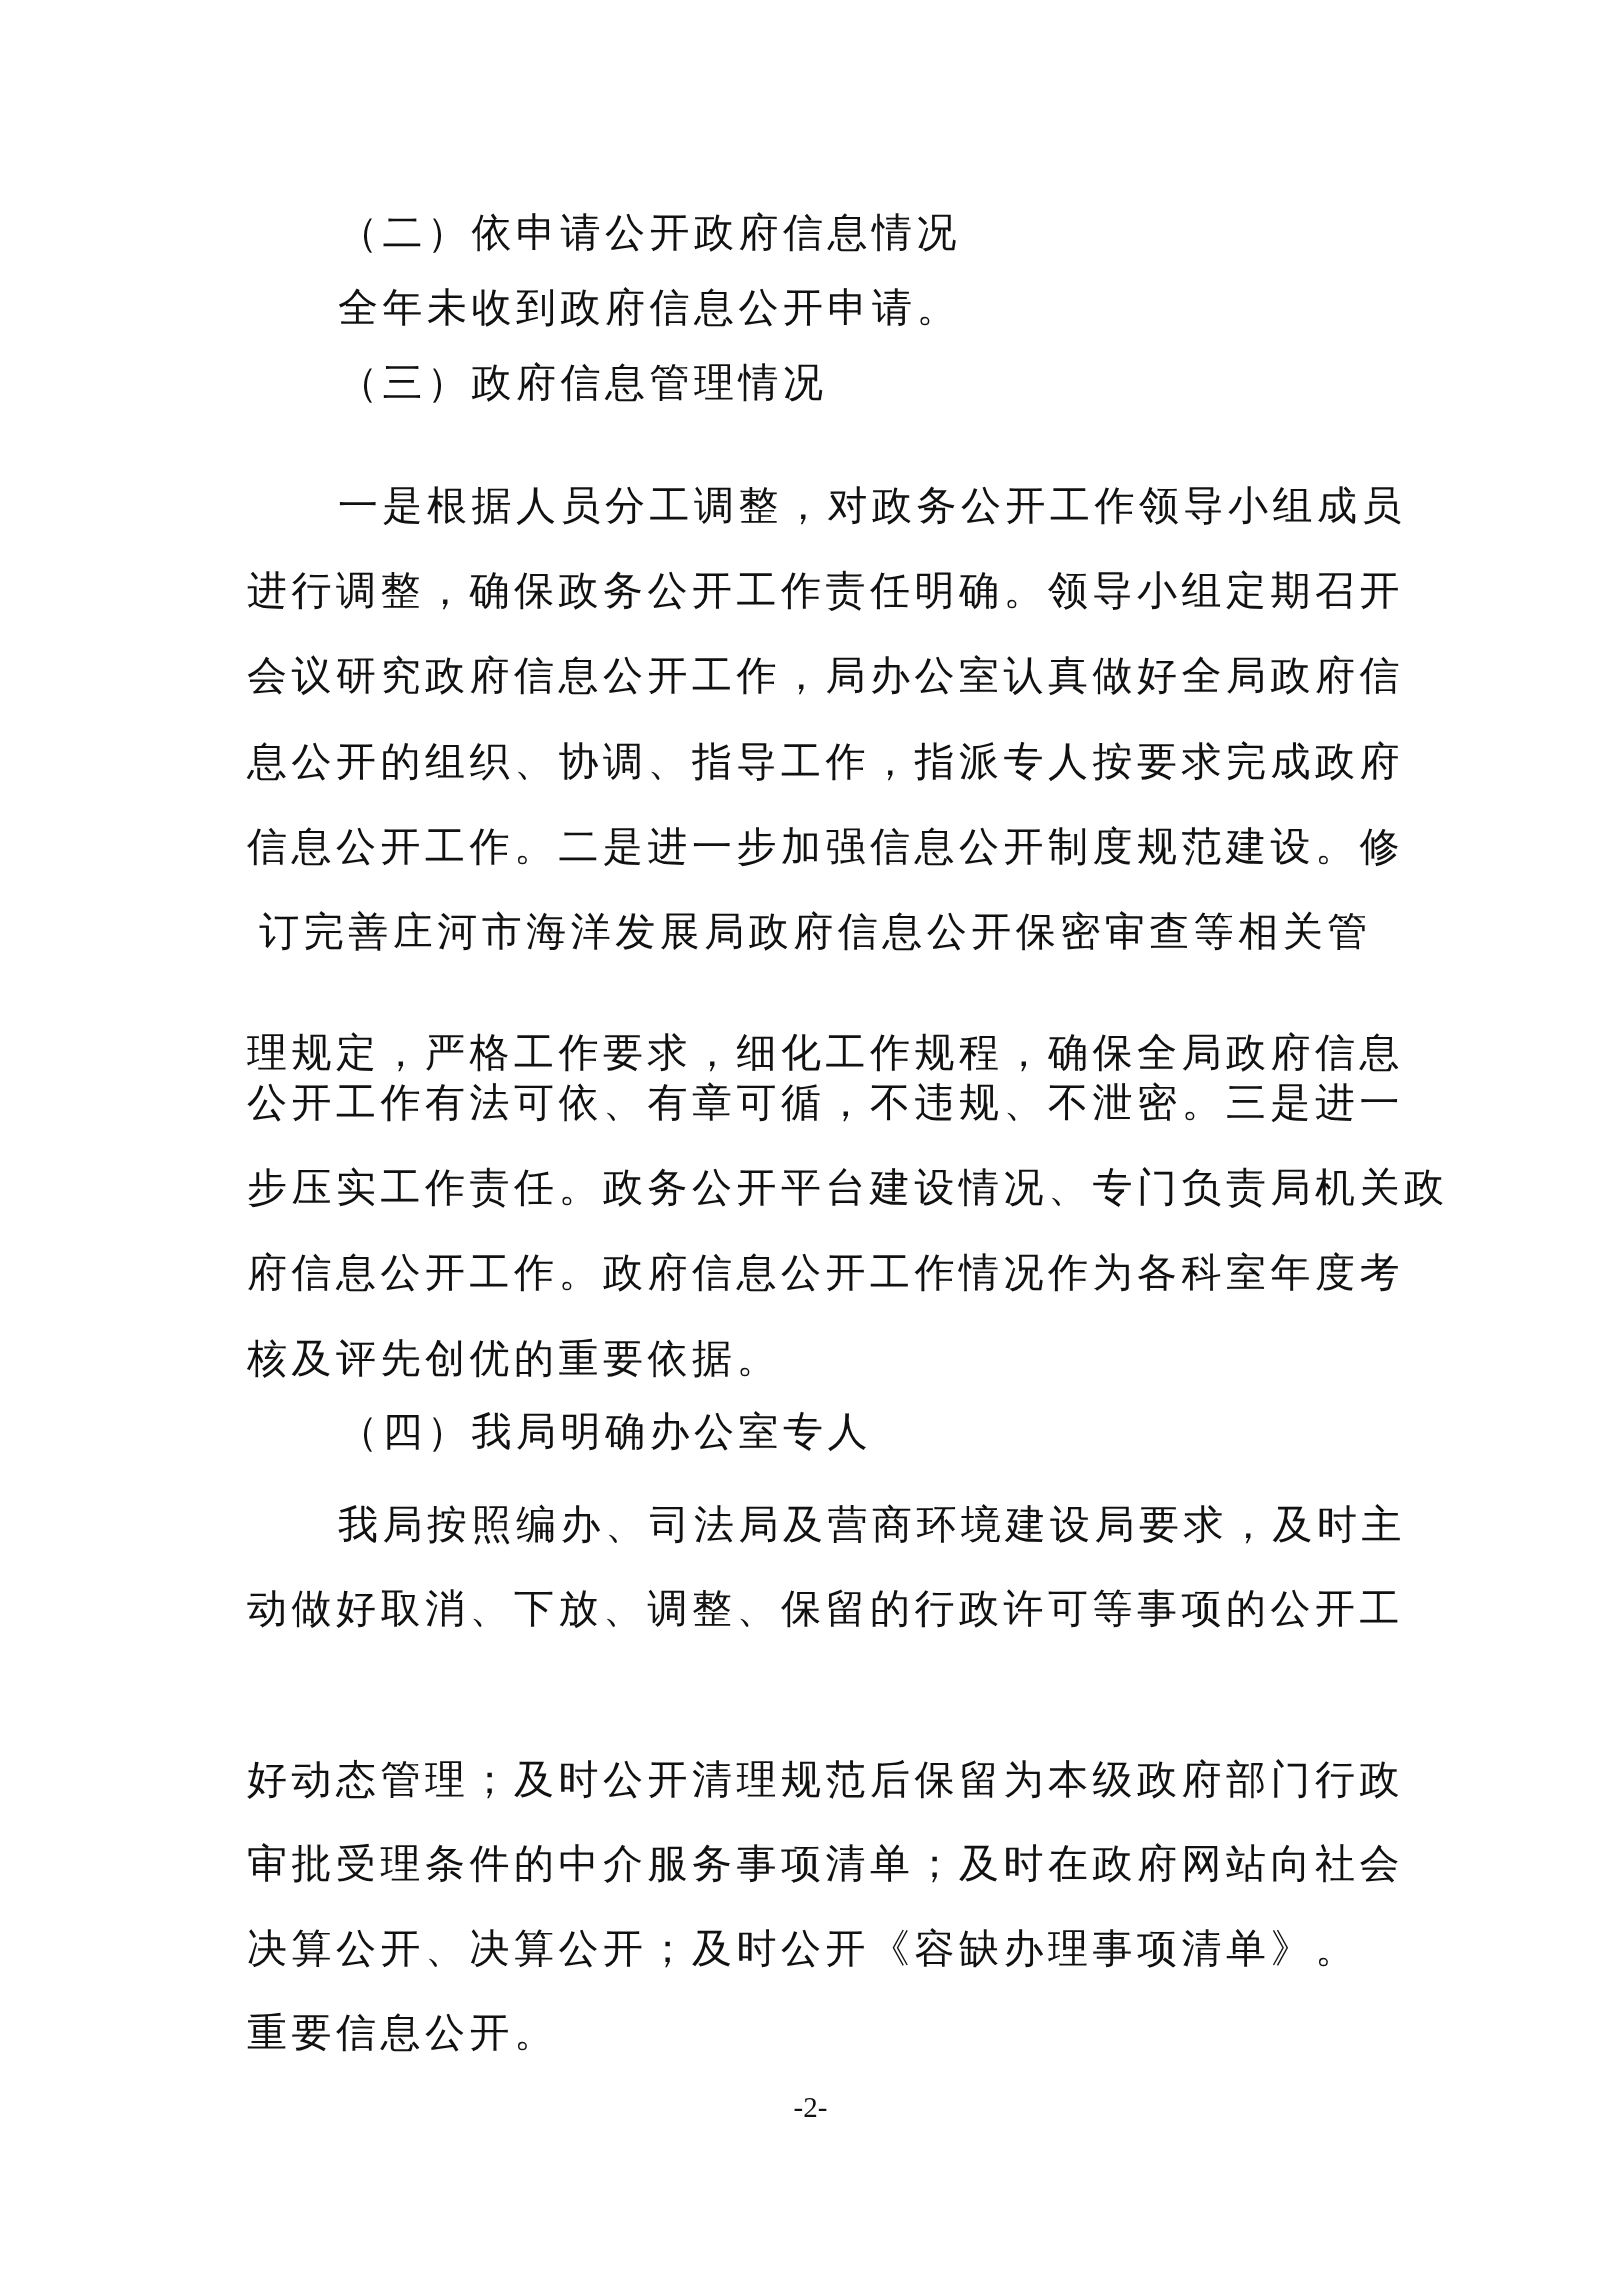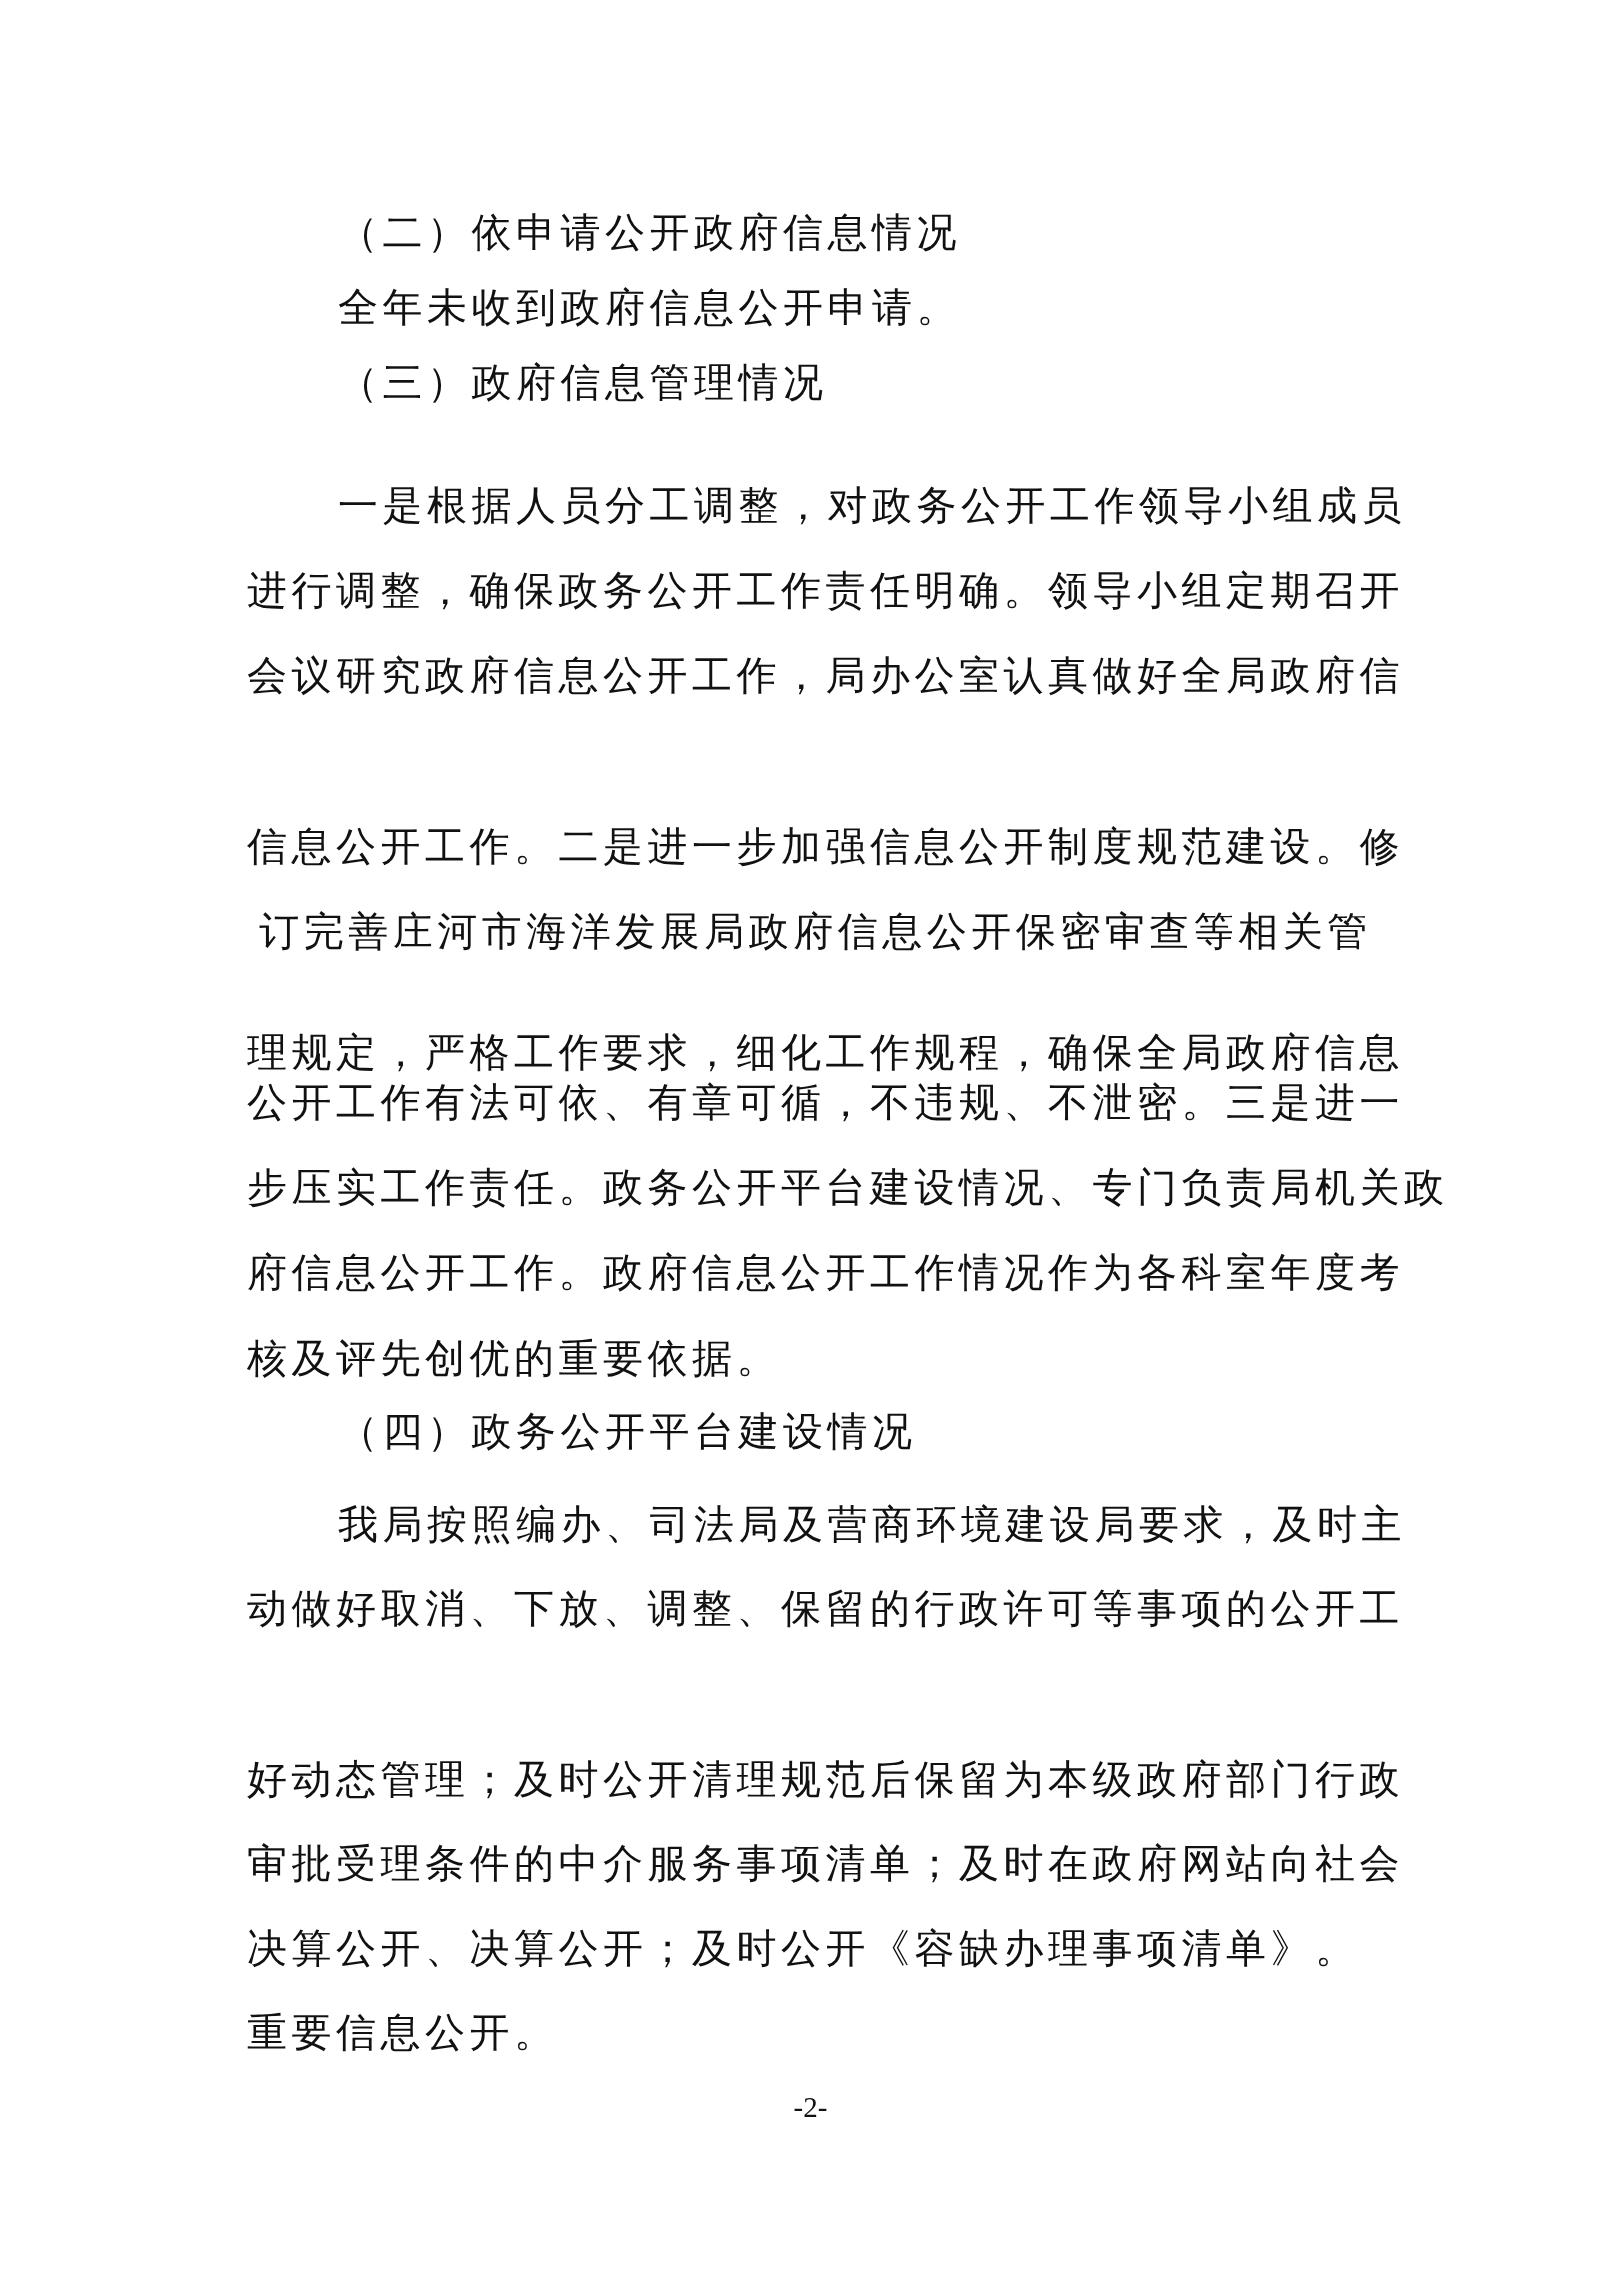--- a/index.html
+++ b/index.html
@@ -52,29 +52,30 @@
 
 <div class="page">
 
   <div class="line heading" style="top:232px;">（二）依申请公开政府信息情况</div>
   <div class="line indent" style="top:307px;">全年未收到政府信息公开申请。</div>
 
   <div class="line heading" style="top:382px;">（三）政府信息管理情况</div>
   <div class="line indent" style="top:505px;">一是根据人员分工调整，对政务公开工作领导小组成员</div>
   <div class="line" style="top:590px;">进行调整，确保政务公开工作责任明确。领导小组定期召开</div>
   <div class="line" style="top:675px;">会议研究政府信息公开工作，局办公室认真做好全局政府信</div>
+  <div class="line" style="top:761px;">息公开的组织、协调、指导工作，指派专人按要求完成政府</div>
   <div class="line" style="top:846px;">信息公开工作。二是进一步加强信息公开制度规范建设。修</div>
   <div class="line" style="top:931px;text-align:center;">订完善庄河市海洋发展局政府信息公开保密审查等相关管</div>
   <div class="line" style="top:1016px;margin-top:36px;">理规定，严格工作要求，细化工作规程，确保全局政府信息</div>
   <div class="line" style="top:1102px;">公开工作有法可依、有章可循，不违规、不泄密。三是进一</div>
   <div class="line" style="top:1187px;">步压实工作责任。政务公开平台建设情况、专门负责局机关政</div>
   <div class="line" style="top:1272px;">府信息公开工作。政府信息公开工作情况作为各科室年度考</div>
   <div class="line" style="top:1358px;">核及评先创优的重要依据。</div>
 
-  <div class="line heading" style="top:1431px;">（四）政务公开平台建设情况</div>
+  <div class="line heading" style="top:1431px;">（四）我局明确办公室专人</div>
   <div class="line indent" style="top:1524px;">我局按照编办、司法局及营商环境建设局要求，及时主</div>
   <div class="line" style="top:1608px;">动做好取消、下放、调整、保留的行政许可等事项的公开工</div>
   <div class="line" style="top:1779px;">好动态管理；及时公开清理规范后保留为本级政府部门行政</div>
   <div class="line" style="top:1863px;">审批受理条件的中介服务事项清单；及时在政府网站向社会</div>
   <div class="line" style="top:1948px;">决算公开、决算公开；及时公开《容缺办理事项清单》。</div>
   <div class="line" style="top:2032px;">重要信息公开。</div>
 
   <div class="page-number">-2-</div>
 </div>
 

